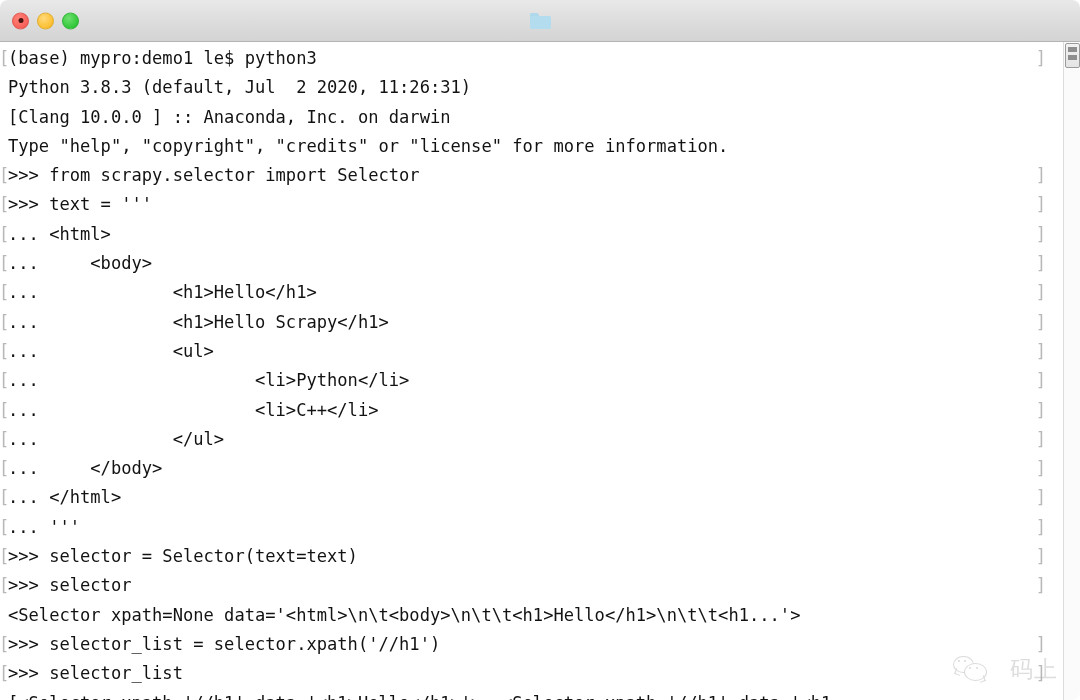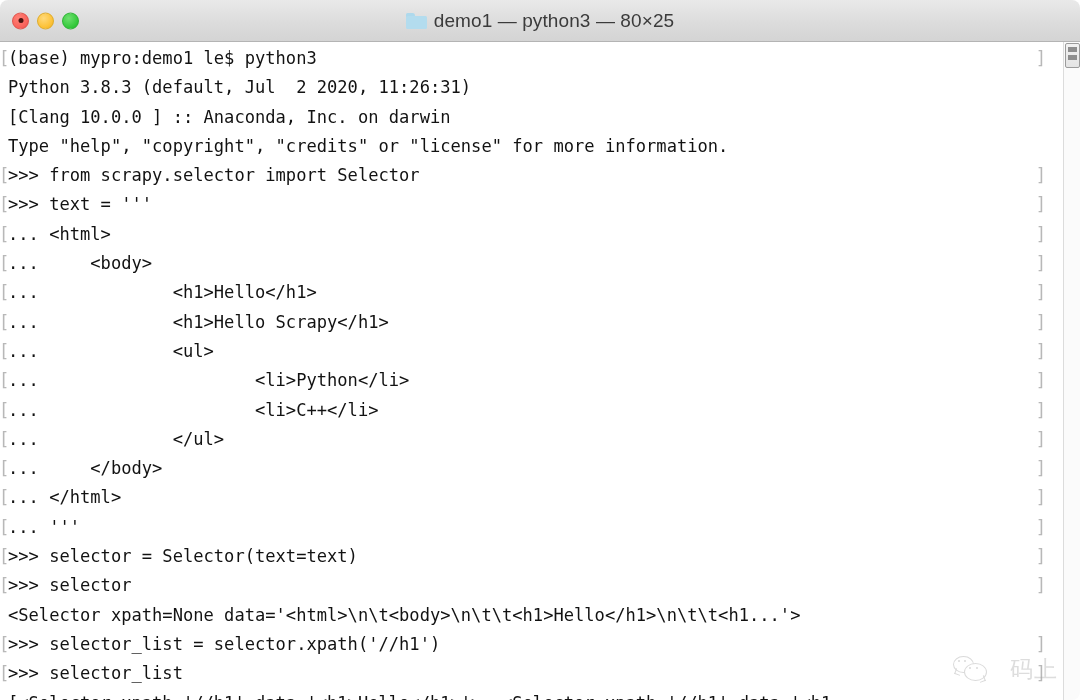--- a/index.html
+++ b/index.html
@@ -262,21 +262,20 @@
     <div class="traffic-lights">
       <span class="light light-close"></span>
       <span class="light light-min"></span>
       <span class="light light-max"></span>
     </div>
     <div class="title-center">
       <span class="folder-icon">
         <span class="tab"></span>
         <span class="body"></span>
       </span>
-      <span>demo1 — python3 — 80×25</span>
     </div>
   </div>
 
   <div class="terminal">
     <div class="term-text" id="term-text"><div class="line"><span class="bracket-left">[</span><span>(base) mypro:demo1 le$ python3</span><span class="bracket-right">]</span></div><div class="line"><span>Python 3.8.3 (default, Jul  2 2020, 11:26:31)</span></div><div class="line"><span>[Clang 10.0.0 ] :: Anaconda, Inc. on darwin</span></div><div class="line"><span>Type "help", "copyright", "credits" or "license" for more information.</span></div><div class="line"><span class="bracket-left">[</span><span>&gt;&gt;&gt; from scrapy.selector import Selector</span><span class="bracket-right">]</span></div><div class="line"><span class="bracket-left">[</span><span>&gt;&gt;&gt; text = '''</span><span class="bracket-right">]</span></div><div class="line"><span class="bracket-left">[</span><span>... &lt;html&gt;</span><span class="bracket-right">]</span></div><div class="line"><span class="bracket-left">[</span><span>...     &lt;body&gt;</span><span class="bracket-right">]</span></div><div class="line"><span class="bracket-left">[</span><span>...             &lt;h1&gt;Hello&lt;/h1&gt;</span><span class="bracket-right">]</span></div><div class="line"><span class="bracket-left">[</span><span>...             &lt;h1&gt;Hello Scrapy&lt;/h1&gt;</span><span class="bracket-right">]</span></div><div class="line"><span class="bracket-left">[</span><span>...             &lt;ul&gt;</span><span class="bracket-right">]</span></div><div class="line"><span class="bracket-left">[</span><span>...                     &lt;li&gt;Python&lt;/li&gt;</span><span class="bracket-right">]</span></div><div class="line"><span class="bracket-left">[</span><span>...                     &lt;li&gt;C++&lt;/li&gt;</span><span class="bracket-right">]</span></div><div class="line"><span class="bracket-left">[</span><span>...             &lt;/ul&gt;</span><span class="bracket-right">]</span></div><div class="line"><span class="bracket-left">[</span><span>...     &lt;/body&gt;</span><span class="bracket-right">]</span></div><div class="line"><span class="bracket-left">[</span><span>... &lt;/html&gt;</span><span class="bracket-right">]</span></div><div class="line"><span class="bracket-left">[</span><span>... '''</span><span class="bracket-right">]</span></div><div class="line"><span class="bracket-left">[</span><span>&gt;&gt;&gt; selector = Selector(text=text)</span><span class="bracket-right">]</span></div><div class="line"><span class="bracket-left">[</span><span>&gt;&gt;&gt; selector</span><span class="bracket-right">]</span></div><div class="line"><span>&lt;Selector xpath=None data='&lt;html&gt;\n\t&lt;body&gt;\n\t\t&lt;h1&gt;Hello&lt;/h1&gt;\n\t\t&lt;h1...'&gt;</span></div><div class="line"><span class="bracket-left">[</span><span>&gt;&gt;&gt; selector_list = selector.xpath('//h1')</span><span class="bracket-right">]</span></div><div class="line"><span class="bracket-left">[</span><span>&gt;&gt;&gt; selector_list</span><span class="bracket-right">]</span></div><div class="line"><span>[&lt;Selector xpath='//h1' data='&lt;h1&gt;Hello&lt;/h1&gt;'&gt;, &lt;Selector xpath='//h1' data='&lt;h1</span></div></div>
 
     <div class="scroll-track">
       <div class="scroll-thumb"></div>
     </div>
 

